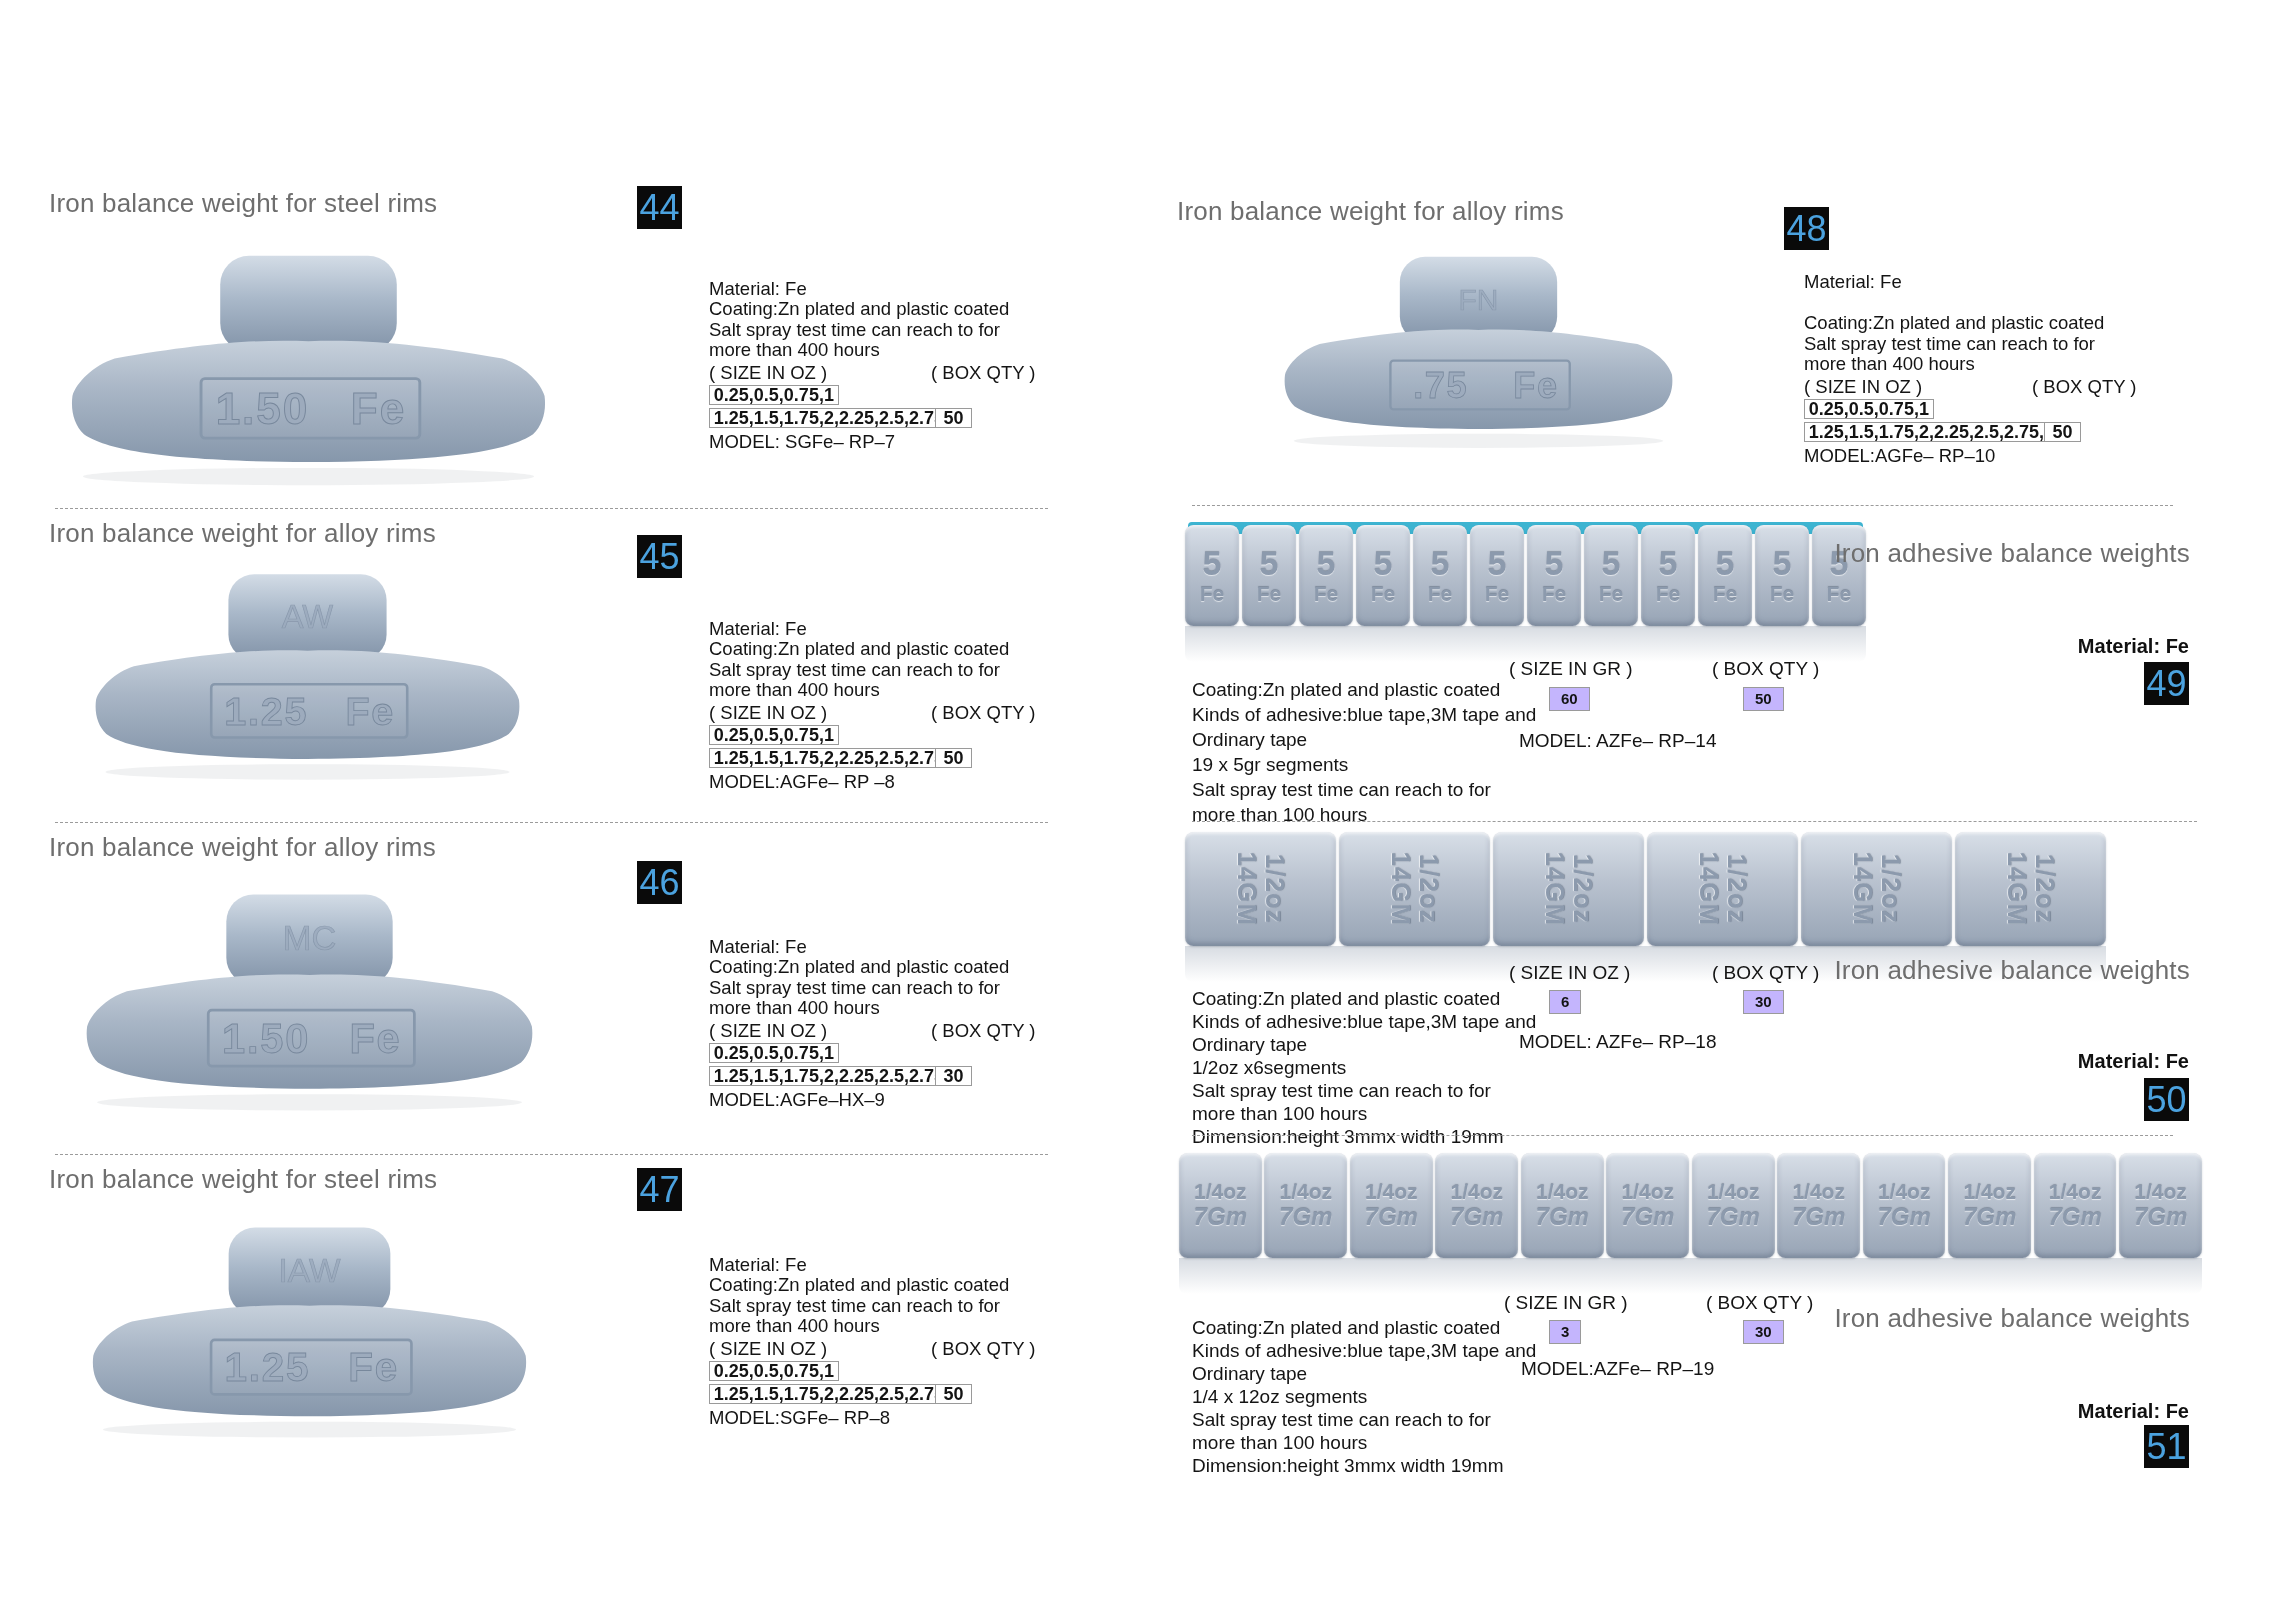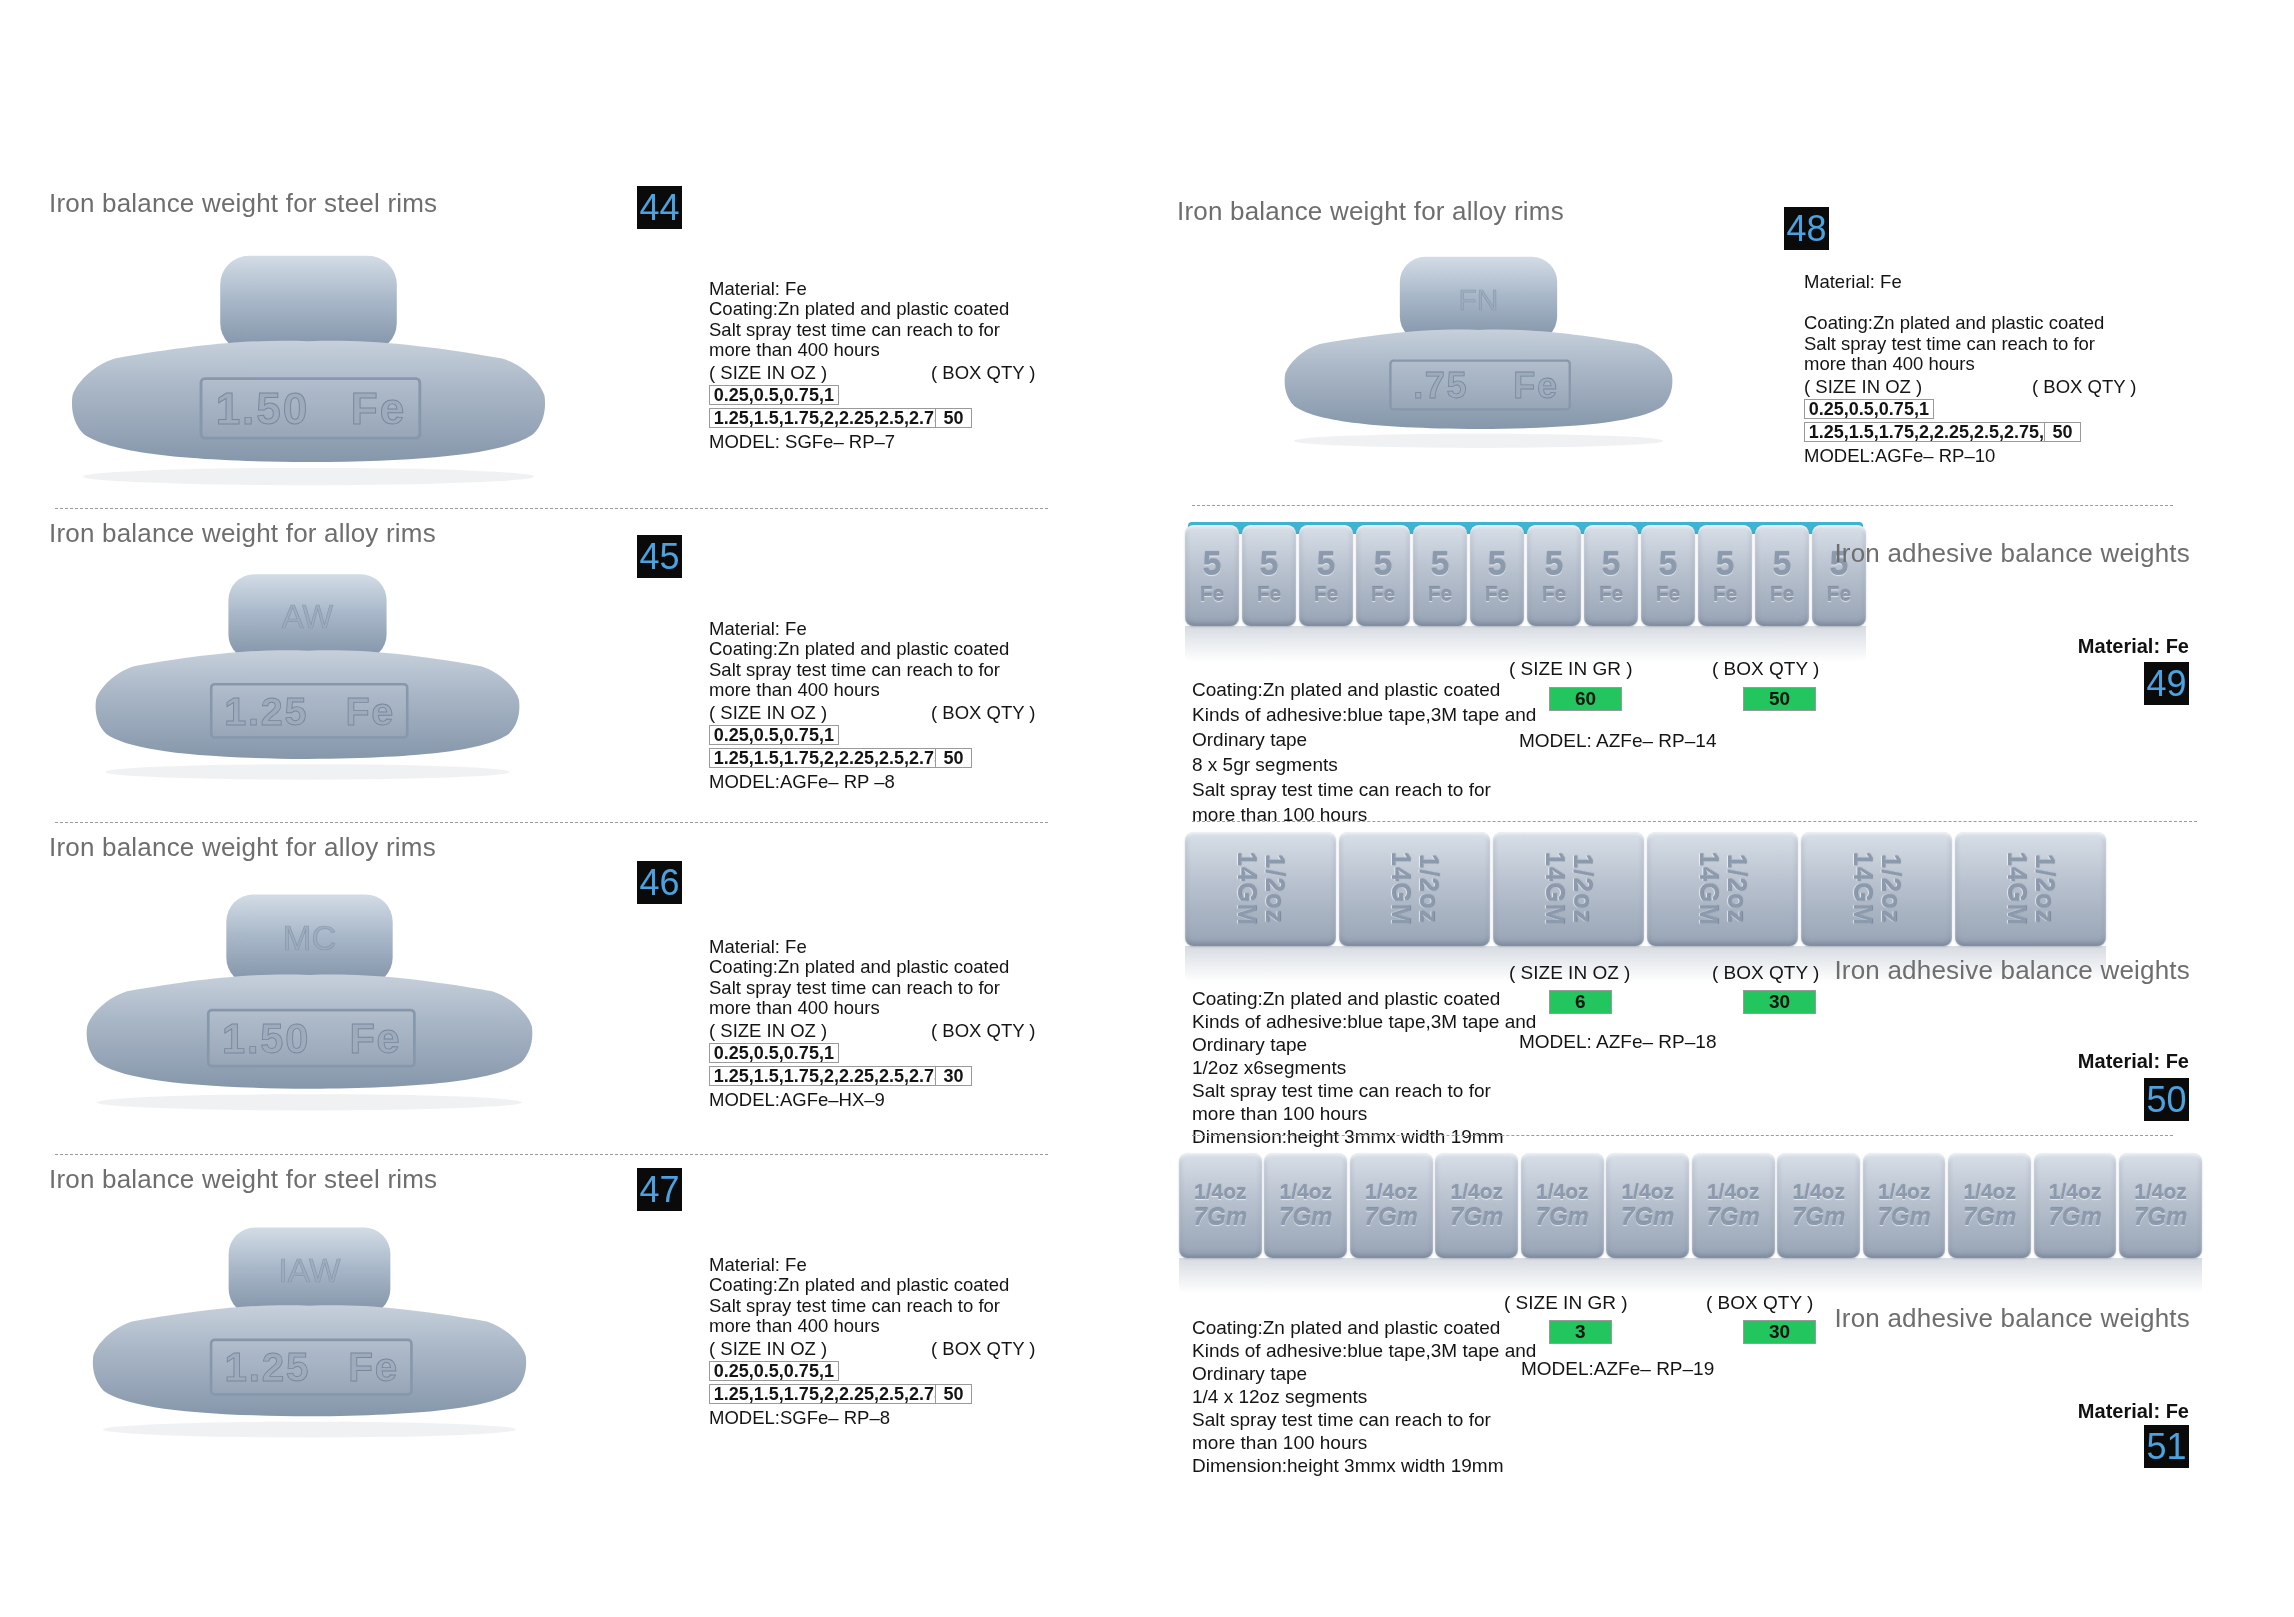--- a/index.html
+++ b/index.html
@@ -22,22 +22,22 @@
   .sizebox{display:inline-block;border:1.9px solid #9a9a9a;font-weight:bold;padding:0 3.8px;
            line-height:18px;font-size:18px;background:#fff;white-space:nowrap;}
   .qtybox{position:absolute;left:226px;top:0;padding:0 7.6px;}
   .qtybox48{left:240px;}
   .model{margin-top:2.9px;white-space:nowrap;}
   
   .adh-spec{position:absolute;font-size:19px;color:#141414;}
   .adh-spec.lh26 .spec-line{line-height:25px;}
   .adh-spec.lh24 .spec-line{line-height:23px;}
   .adh-lbl{position:absolute;font-size:19px;white-space:nowrap;}
-  .valbox{position:absolute;border:1.9px solid #9a9a9a;font-weight:bold;font-size:19px;
-          padding:0 25px;line-height:22px;background:#22c55e;}
+  .valbox{position:absolute;border:1.9px solid #9a9a9a;font-weight:bold;font-size:15px;
+          padding:0 11px;line-height:22px;background:#c4b5fd;}
   .adh-model{position:absolute;font-size:19px;white-space:nowrap;}
   
   .sep{position:absolute;border-top:1.9px dashed #9b9b9b;height:0;}
   
   .weight-photo{position:absolute;}
   .weight-photo svg{display:block;width:100%;height:100%;}
   svg text{font-family:"Liberation Sans","DejaVu Sans",sans-serif;}
   .clip-text{font-size:38px;fill:#9cabbe;stroke:#8494a8;stroke-width:.8;opacity:.85;}
   .emb-text{font-size:46px;font-weight:bold;fill:#9dabbd;stroke:#78889c;stroke-width:1;letter-spacing:2px;}
   
@@ -307,21 +307,21 @@
       </div>
     </div>
   </div>
 <div class="title right-al" style="right:104px;top:538px">Iron adhesive balance weights</div>
 <div class="mat-note" style="right:105px;top:635px">Material: Fe</div>
 <div class="badge" style="right:105px;top:662px">49</div>
 <div class="adh-spec lh26" style="left:1192px;top:677px">
   <div class="spec-line">Coating:Zn plated and plastic coated</div>
   <div class="spec-line">Kinds of adhesive:blue tape,3M tape and</div>
   <div class="spec-line">Ordinary tape</div>
-  <div class="spec-line">8 x 5gr segments</div>
+  <div class="spec-line">19 x 5gr segments</div>
   <div class="spec-line">Salt spray test time can reach to for</div>
   <div class="spec-line">more than 100 hours</div>
 </div>
 <div class="adh-lbl" style="left:1509px;top:658px">( SIZE IN GR )</div>
 <div class="valbox" style="left:1549px;top:687px">60</div>
 <div class="adh-lbl" style="left:1712px;top:658px">( BOX QTY )</div>
 <div class="valbox" style="left:1743px;top:687px">50</div>
 <div class="adh-model" style="left:1519px;top:730px">MODEL: AZFe– RP–14</div>
 <div class="sep" style="left:1192px;top:821px;width:1005px"></div>
 

